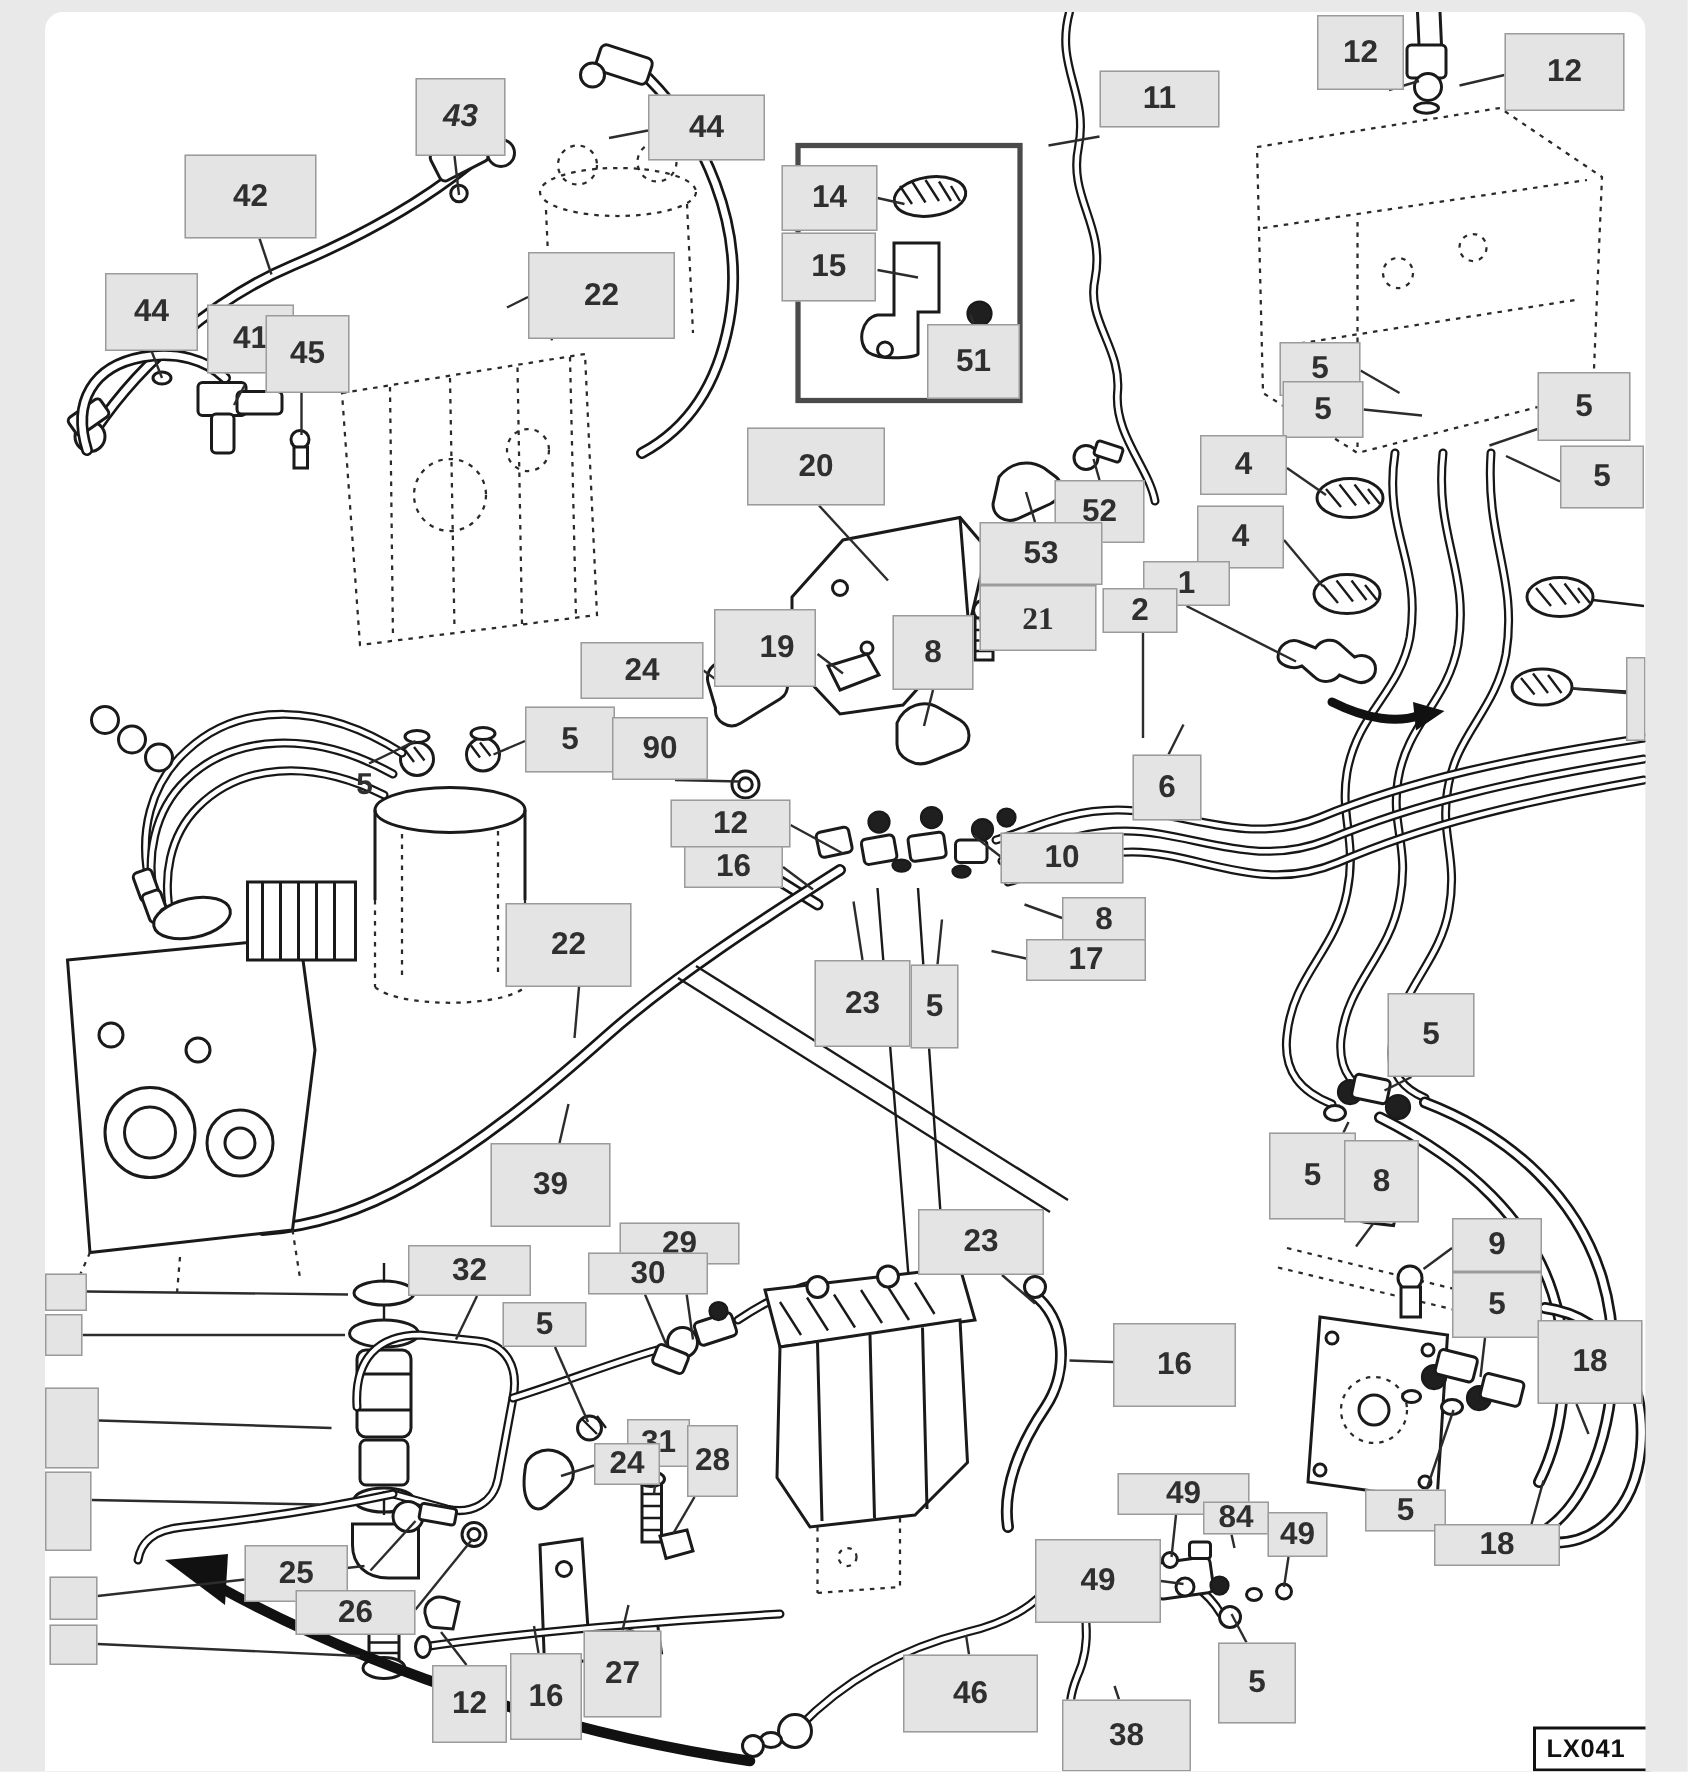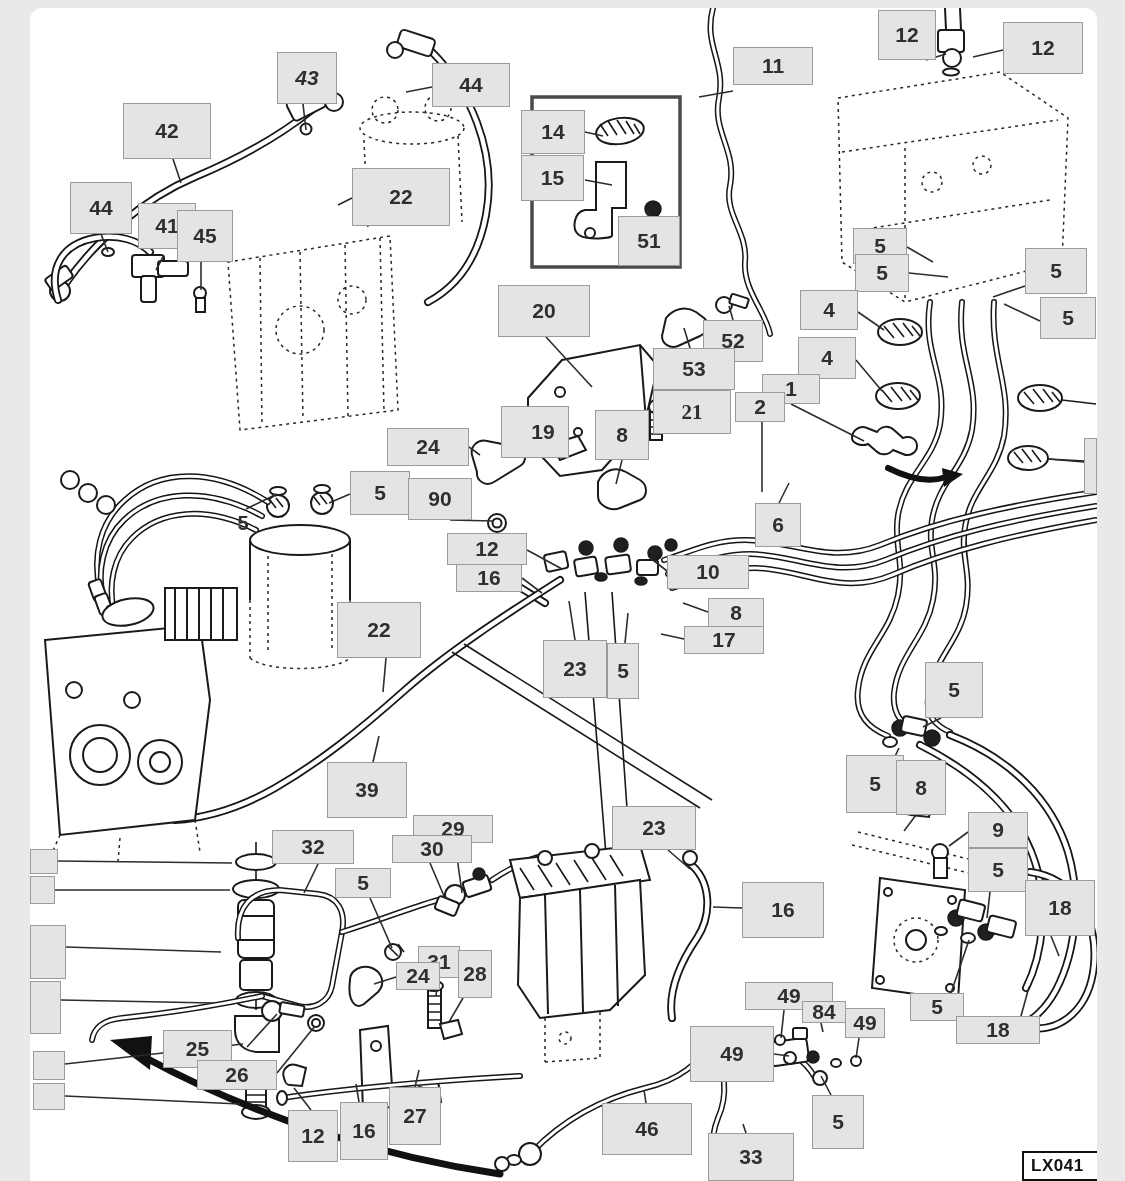--- a/index.html
+++ b/index.html
@@ -472,21 +472,21 @@
       <div class="co" style="left: 1025px; top: 248px; width: 62px; height: 46px;">5</div>
       <div class="co" style="left: 1040px; top: 297px; width: 56px; height: 42px;">5</div>
       <div class="co" style="left: 800px; top: 290px; width: 58px; height: 40px;">4</div>
       <div class="co" style="left: 798px; top: 337px; width: 58px; height: 42px;">4</div>
       <div class="co" style="left: 762px; top: 374px; width: 58px; height: 30px;">1</div>
       <div class="co" style="left: 735px; top: 392px; width: 50px; height: 30px;">2</div>
       <div class="co" style="left: 498px; top: 285px; width: 92px; height: 52px;">20</div>
       <div class="co" style="left: 703px; top: 320px; width: 60px; height: 42px;">52</div>
       <div class="co" style="left: 653px; top: 348px; width: 82px; height: 42px;">53</div>
       <div class="co" style="left: 653px; top: 390px; width: 78px; height: 44px; font-family: Liberation Serif, serif;">21</div>
-      <div class="co" style="left: 501px; top: 406px; width: 68px; height: 52px; padding-left: 16px;">19</div>
+      <div class="co" style="left: 476px; top: 406px; width: 68px; height: 52px; padding-left: 16px;">19</div>
       <div class="co" style="left: 595px; top: 410px; width: 54px; height: 50px;">8</div>
       <div class="co" style="left: 387px; top: 428px; width: 82px; height: 38px;">24</div>
       <div class="co" style="left: 350px; top: 471px; width: 60px; height: 44px;">5</div>
       <div class="co plain" style="left: 230px; top: 509px; width: 26px; height: 28px;">5</div>
       <div class="co" style="left: 408px; top: 478px; width: 64px; height: 42px;">90</div>
       <div class="co" style="left: 447px; top: 533px; width: 80px; height: 32px;">12</div>
       <div class="co" style="left: 456px; top: 564px; width: 66px; height: 28px;">16</div>
       <div class="co" style="left: 755px; top: 503px; width: 46px; height: 44px;">6</div>
       <div class="co" style="left: 667px; top: 555px; width: 82px; height: 34px;">10</div>
       <div class="co" style="left: 708px; top: 598px; width: 56px; height: 30px;">8</div>
@@ -508,21 +508,21 @@
       <div class="co" style="left: 197px; top: 1060px; width: 80px; height: 30px;">26</div>
       <div class="co" style="left: 288px; top: 1110px; width: 50px; height: 52px;">12</div>
       <div class="co" style="left: 340px; top: 1102px; width: 48px; height: 58px;">16</div>
       <div class="co" style="left: 389px; top: 1087px; width: 52px; height: 58px;">27</div>
       <div class="co" style="left: 602px; top: 1103px; width: 90px; height: 52px;">46</div>
       <div class="co" style="left: 745px; top: 982px; width: 88px; height: 28px;">49</div>
       <div class="co" style="left: 802px; top: 1001px; width: 44px; height: 22px;">84</div>
       <div class="co" style="left: 845px; top: 1008px; width: 40px; height: 30px;">49</div>
       <div class="co" style="left: 690px; top: 1026px; width: 84px; height: 56px;">49</div>
       <div class="co" style="left: 812px; top: 1095px; width: 52px; height: 54px;">5</div>
-      <div class="co" style="left: 708px; top: 1133px; width: 86px; height: 48px;">33</div>
+      <div class="co" style="left: 708px; top: 1133px; width: 86px; height: 48px;">38</div>
       <div class="co" style="left: 925px; top: 662px; width: 58px; height: 56px;">5</div>
       <div class="co" style="left: 846px; top: 755px; width: 58px; height: 58px;">5</div>
       <div class="co" style="left: 896px; top: 760px; width: 50px; height: 55px;">8</div>
       <div class="co" style="left: 968px; top: 812px; width: 60px; height: 36px;">9</div>
       <div class="co" style="left: 968px; top: 848px; width: 60px; height: 44px;">5</div>
       <div class="co" style="left: 1025px; top: 880px; width: 70px; height: 56px;">18</div>
       <div class="co" style="left: 910px; top: 993px; width: 54px; height: 28px;">5</div>
       <div class="co" style="left: 956px; top: 1016px; width: 84px; height: 28px;">18</div>
       <div class="co clip" style="left: 30px; top: 849px; width: 28px; height: 25px;"></div>
       <div class="co clip" style="left: 30px; top: 876px; width: 25px; height: 28px;"></div>

